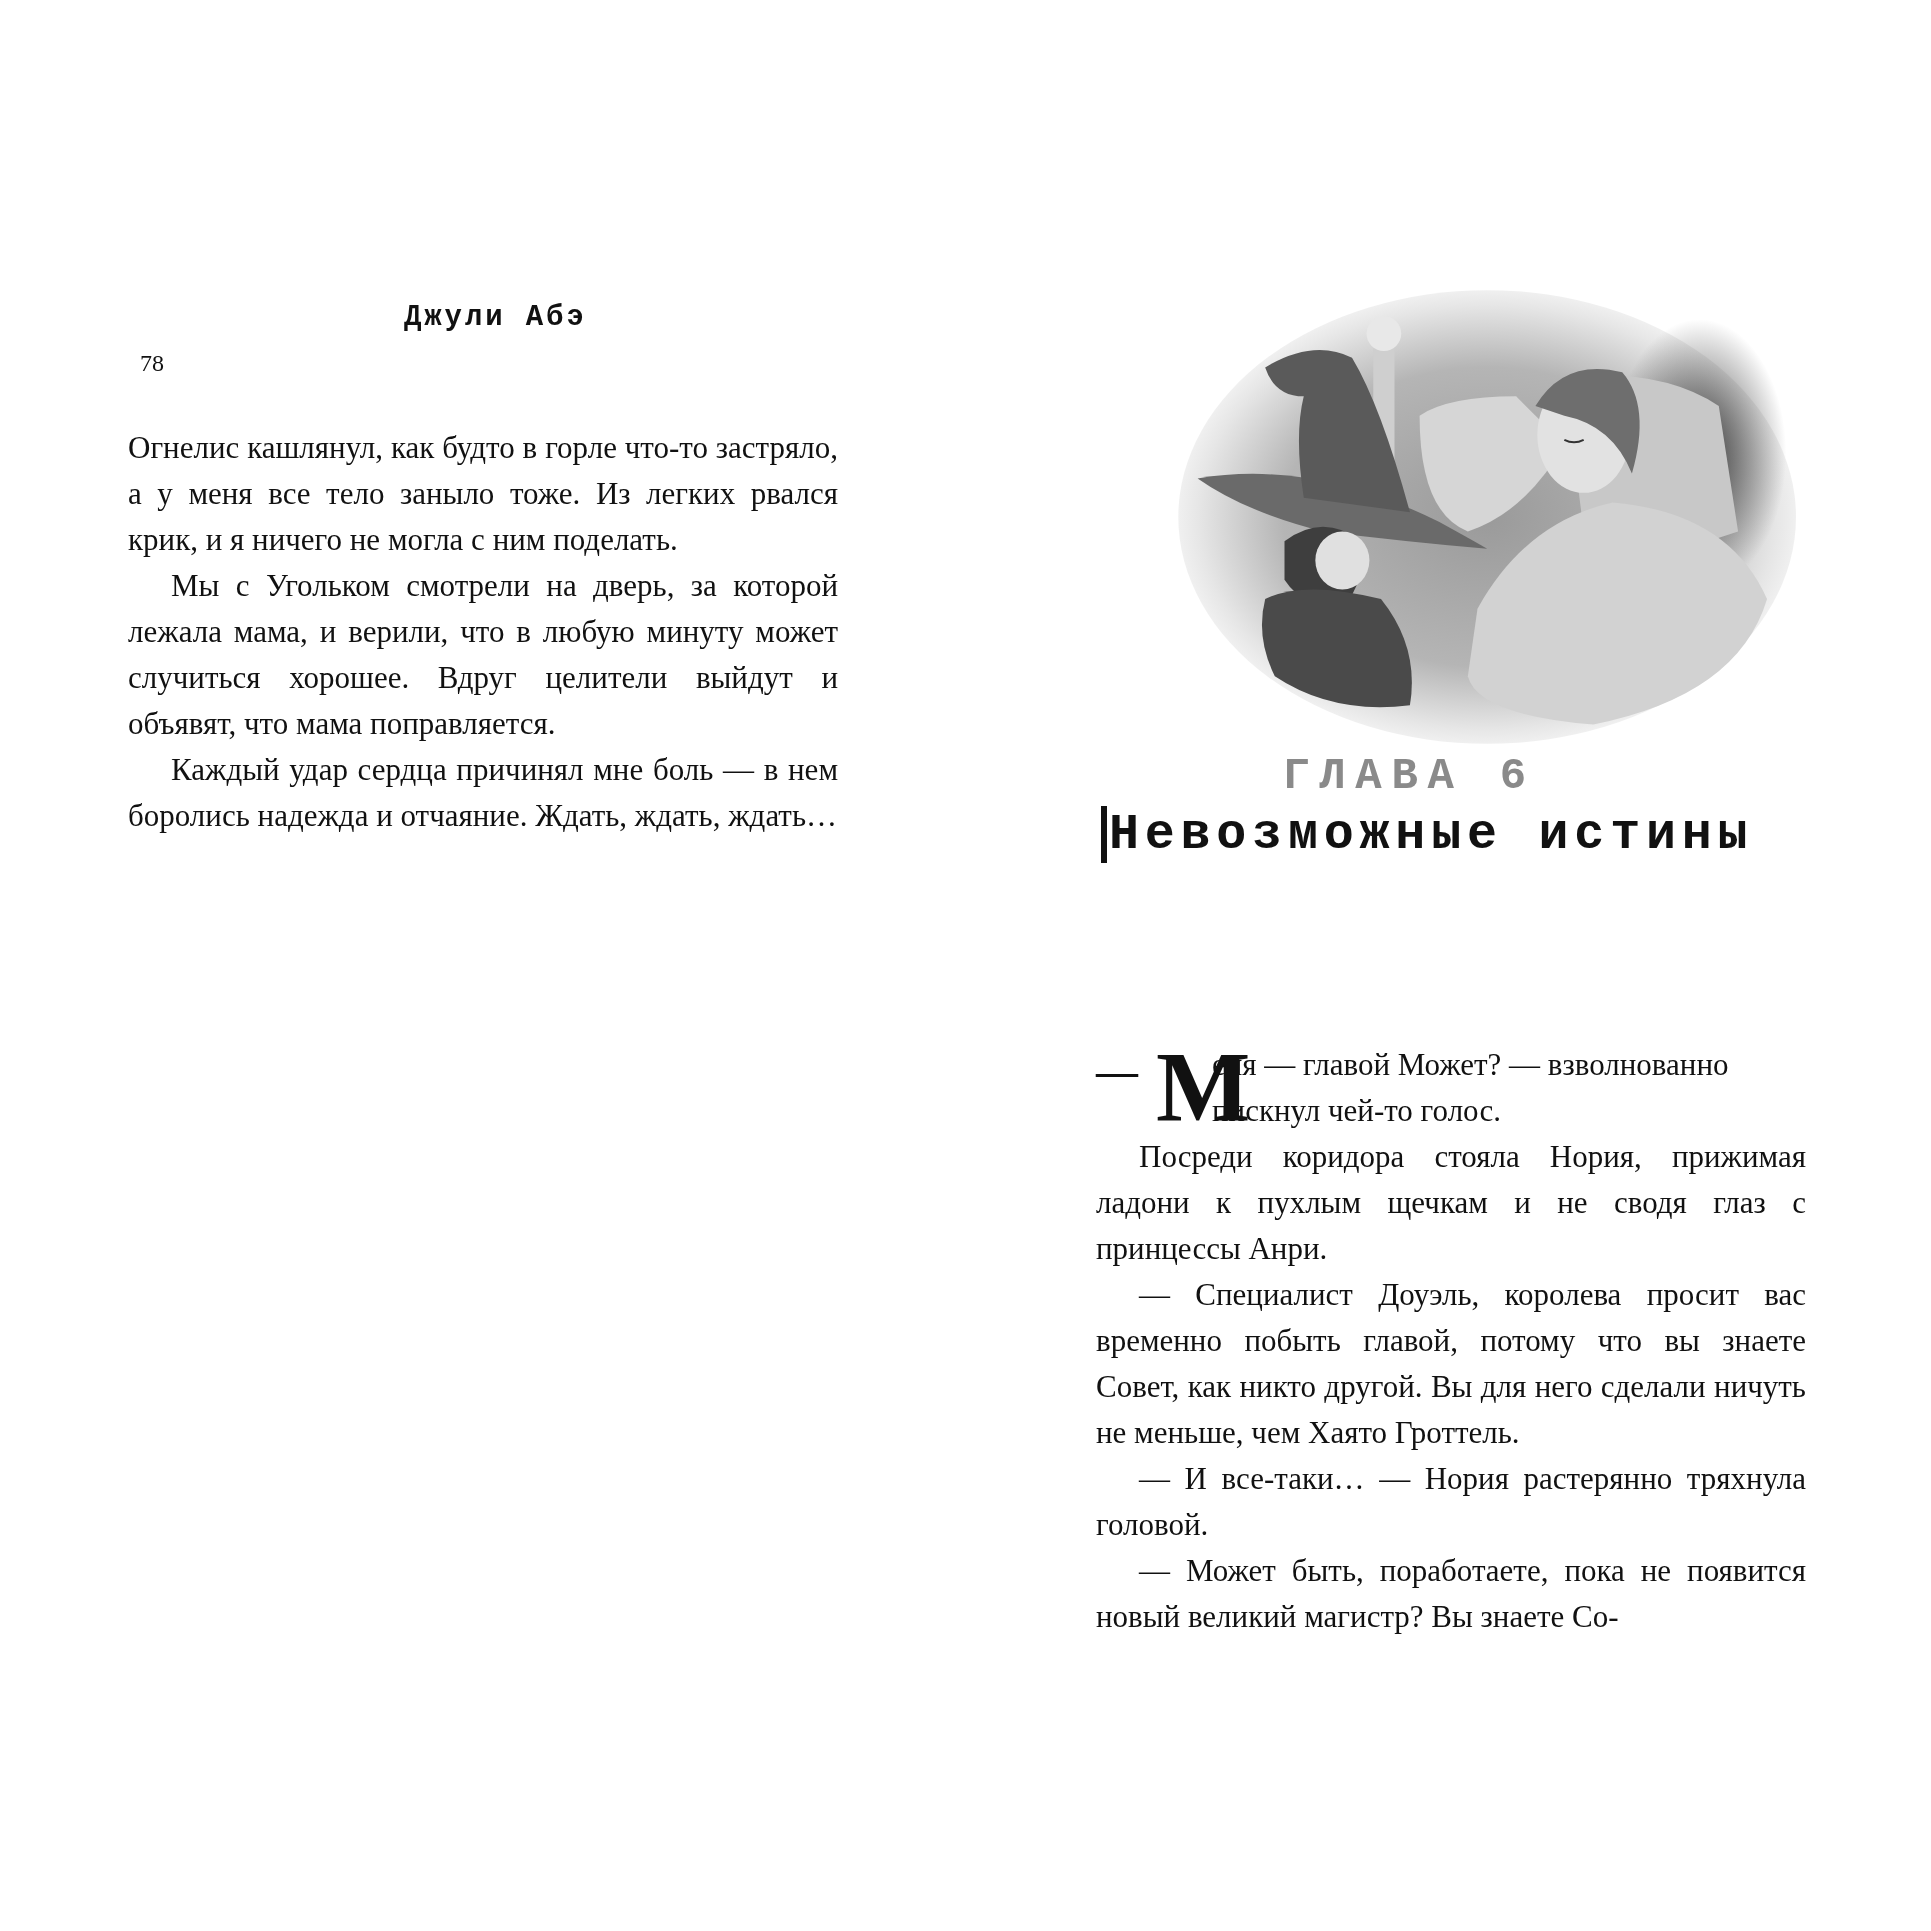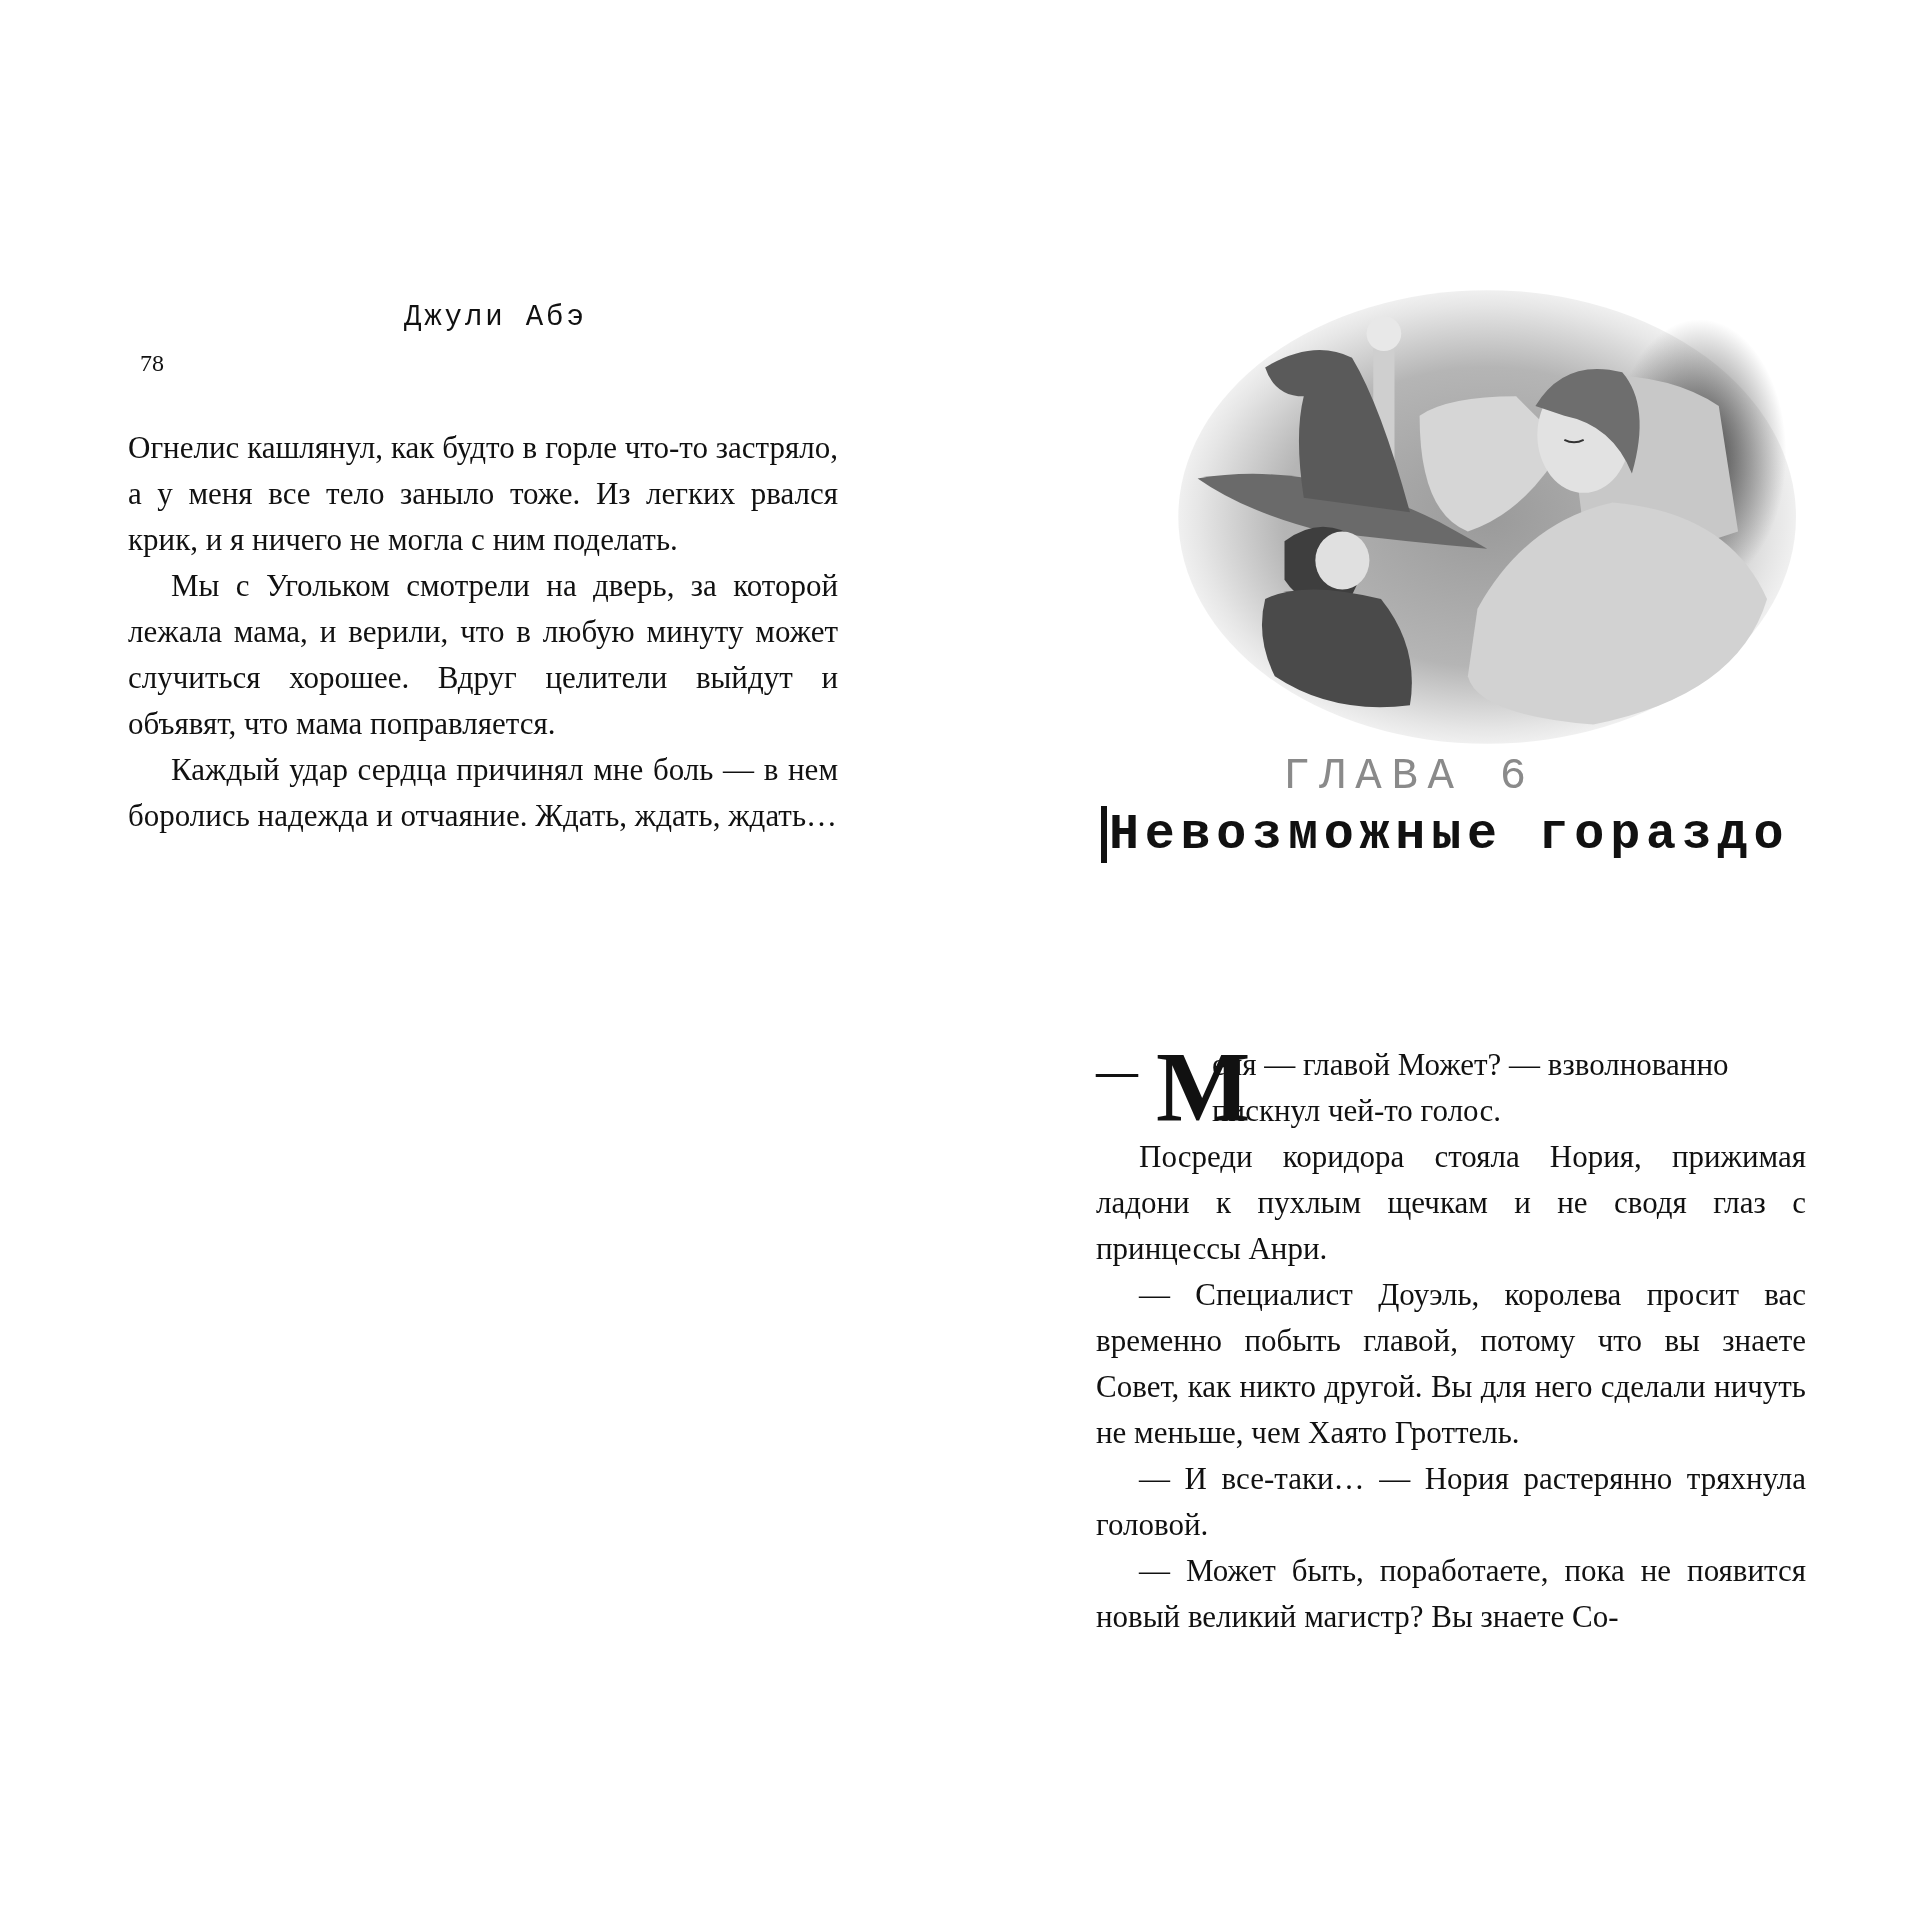--- a/index.html
+++ b/index.html
@@ -1,18 +1,18 @@
 <!DOCTYPE html>
 <html><head>
 <meta charset="utf-8">
 <style>
   html, body { margin:0; padding:0; background:#ffffff; }
   body { width:1931px; height:1931px; position:relative; overflow:hidden; color:#111; }
   .serif { font-family: "Liberation Serif", "DejaVu Serif", serif; margin-top: 43px; }
-  .mono { font-family: "Liberation Mono", "DejaVu Sans Mono", monospace; }
+  .mono { font-family: "Liberation Mono", "DejaVu Sans Mono", monospace; font-weight: bold; }
   .page-num { position:absolute; left:140px; top:307px; font-size:24px; }
   .running-head { position:absolute; left:404px; top:301px; font-size:29px; letter-spacing:2.9px; }
   .column { position:absolute; font-size:31px; line-height:46px; }
   .left-col { left:128px; top:382px; width:710px; }
   .right-col { left:1096px; top:999px; width:710px; }
   .para { text-align:justify; text-align-last:left; margin:0; }
   .indent { text-indent:43px; }
   .illus { position:absolute; left:1159px; top:290px; width:637px; height:454px; }
   .chapter-label { position:absolute; left:1062px; width:869px; top:751px; text-align:center; font-size:44px; color:#8a8a8a; letter-spacing:9.7px; transform:translateX(-87px); }
   .chapter-title { position:absolute; left:1101px; top:806px; font-size:50px; font-weight:bold; letter-spacing:5.8px; white-space:nowrap; }
@@ -69,21 +69,21 @@
       <path d="M110 80 Q160 50 200 70 Q230 120 260 230 L150 215 Q140 150 150 110 Q120 110 110 80Z" fill="#5a5a5a"></path>
 
       <path d="M130 260 Q170 230 210 260 Q215 300 190 330 Q150 330 130 300Z" fill="#3e3e3e"></path>
       <ellipse cx="190" cy="280" rx="28" ry="30" fill="#e0e0e0"></ellipse>
       <path d="M110 320 Q150 300 230 320 Q270 370 260 430 Q180 440 120 400 Q100 360 110 320Z" fill="#4a4a4a"></path>
     </svg>
   </div>
 
   <div class="chapter-label mono">ГЛАВА 6</div>
   <div class="chapter-title mono">
-    <span class="cap">Н</span><span>евозможные гораздо</span>
+    <span class="cap">Н</span><span>евозможные истины</span>
   </div>
 
   <div class="column right-col serif">
     <div class="dropcap-row">
       <span class="dash-lead">—</span>
       <span class="dropcap">М</span>
       <div class="dropcap-text">еня — главой Может? — взволнованно</div>
       <div class="dropcap-text">пискнул чей-то голос.</div>
     </div>
     <p class="para indent">Посреди коридора стояла Нория, прижимая ладони к пухлым щечкам и не сводя глаз с принцессы Анри.</p>

